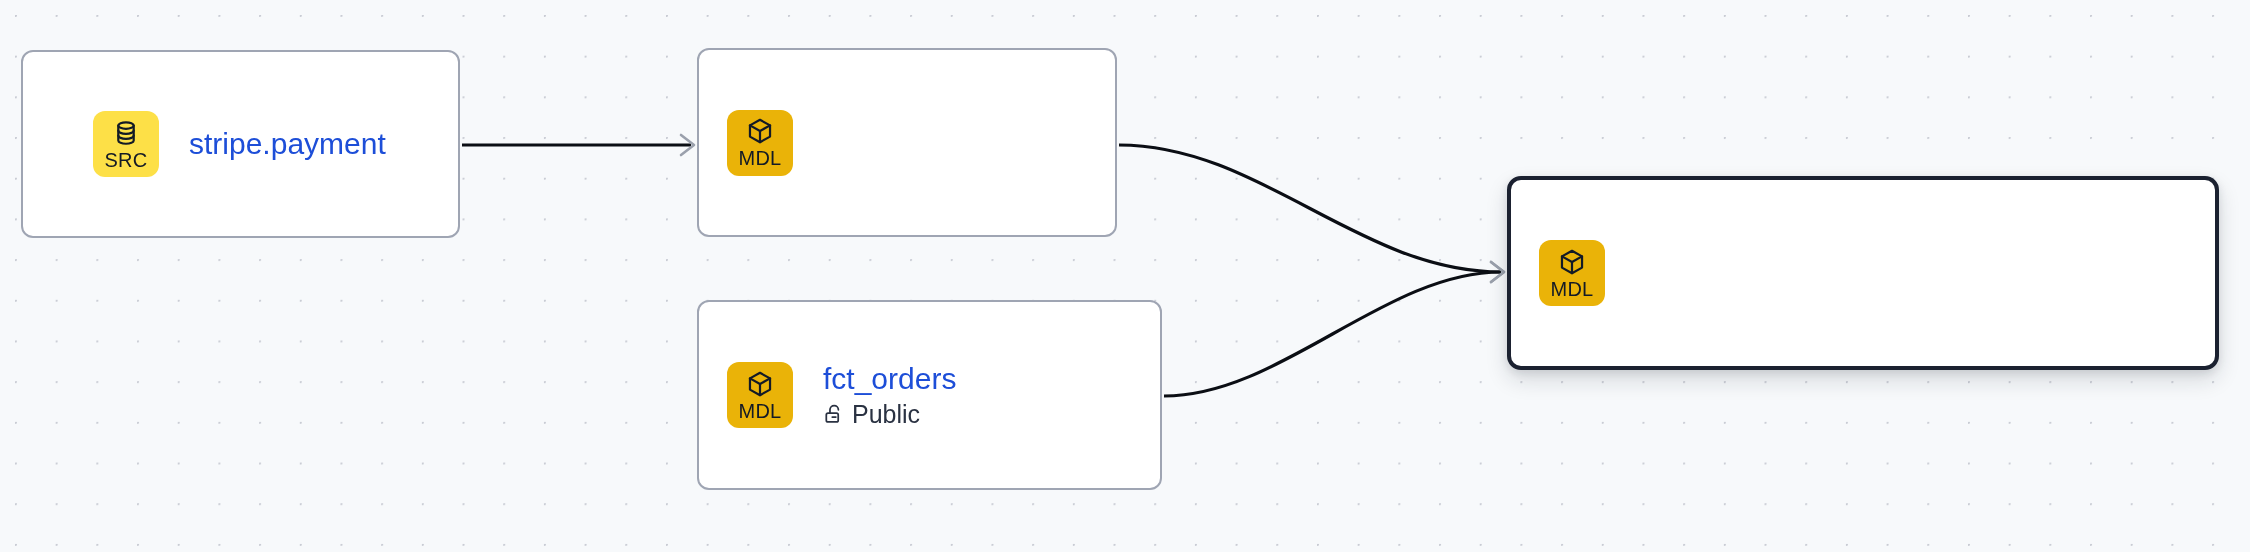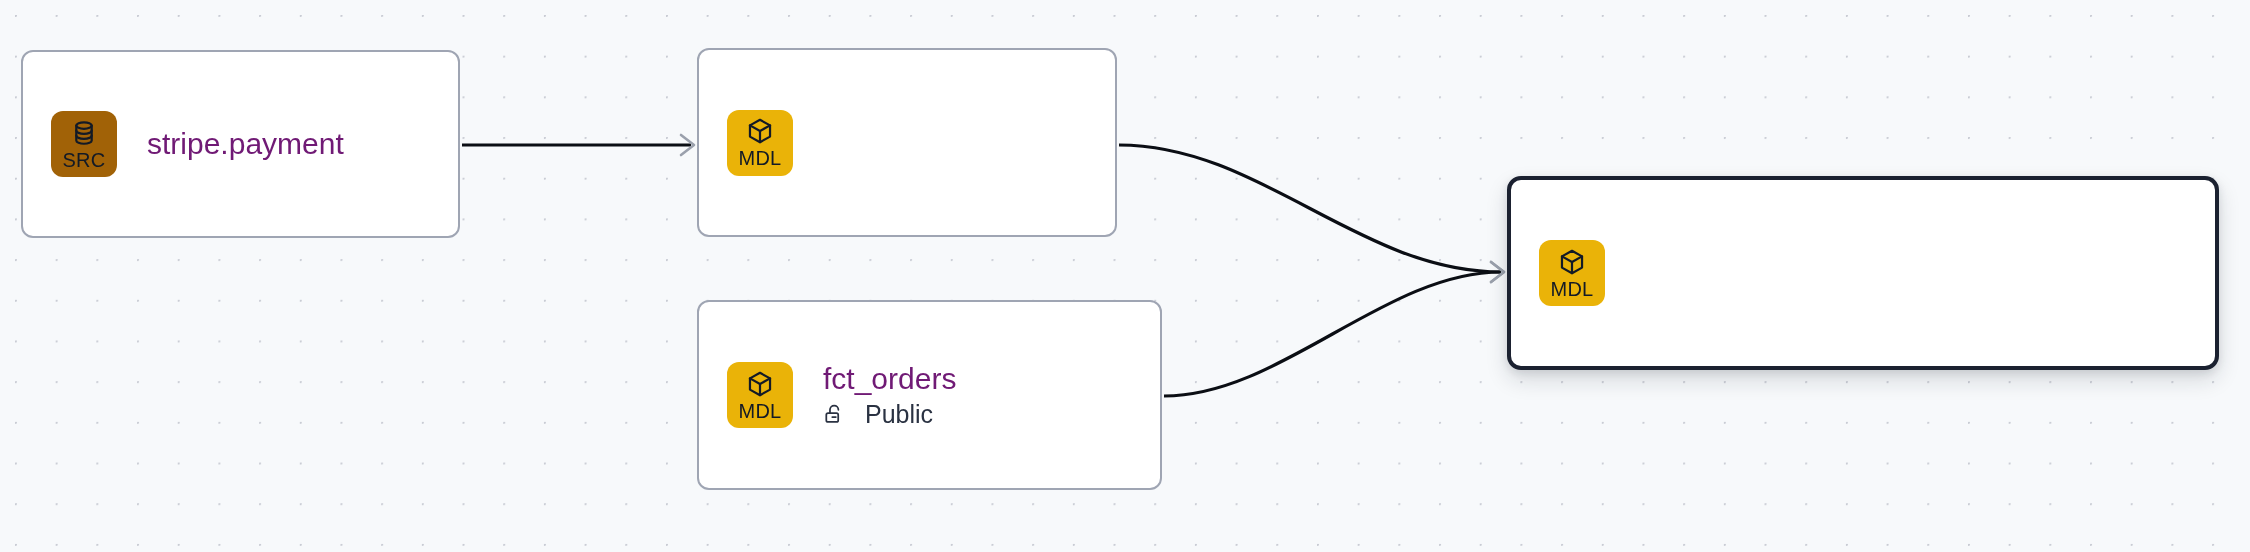--- a/index.html
+++ b/index.html
@@ -69,21 +69,21 @@
     flex: 0 0 auto;
     width: 66px;
     height: 66px;
     border-radius: 12px;
     display: flex;
     flex-direction: column;
     align-items: center;
     justify-content: center;
     gap: 1px;
   }
-  .badge.src { background: #a16207; }
+  .badge.src { background: #fde047; margin-left: 42px; }
   .badge.mdl { background: #eab308; }
 
   .badge svg {
     display: block;
     width: 28px;
     height: 28px;
   }
   .badge-label {
     font-size: 20px;
     line-height: 1;
@@ -96,27 +96,27 @@
     margin-left: 30px;
     display: flex;
     flex-direction: column;
     justify-content: center;
     gap: 6px;
     min-width: 0;
   }
   .node-title {
     font-size: 30px;
     line-height: 1.05;
-    color: #701a75;
+    color: #1d4ed8;
     white-space: nowrap;
   }
   .node-sub {
     display: flex;
     align-items: center;
-    gap: 20px;
+    gap: 7px;
     font-size: 25px;
     line-height: 1.05;
     color: #2a3242;
     white-space: nowrap;
   }
   .node-sub svg {
     display: block;
     width: 22px;
     height: 22px;
     flex: 0 0 auto;

